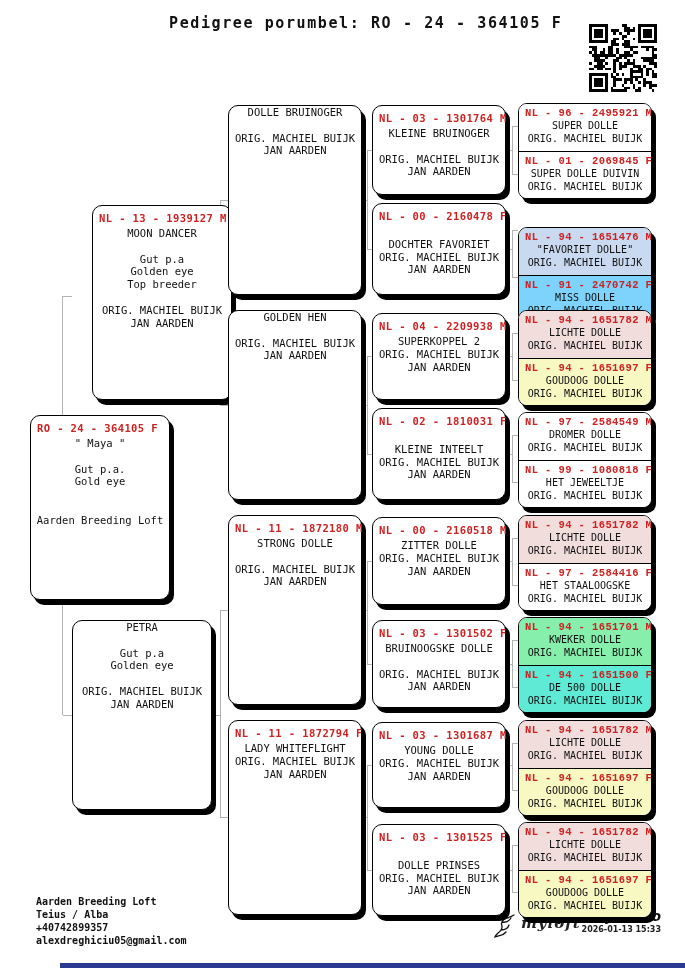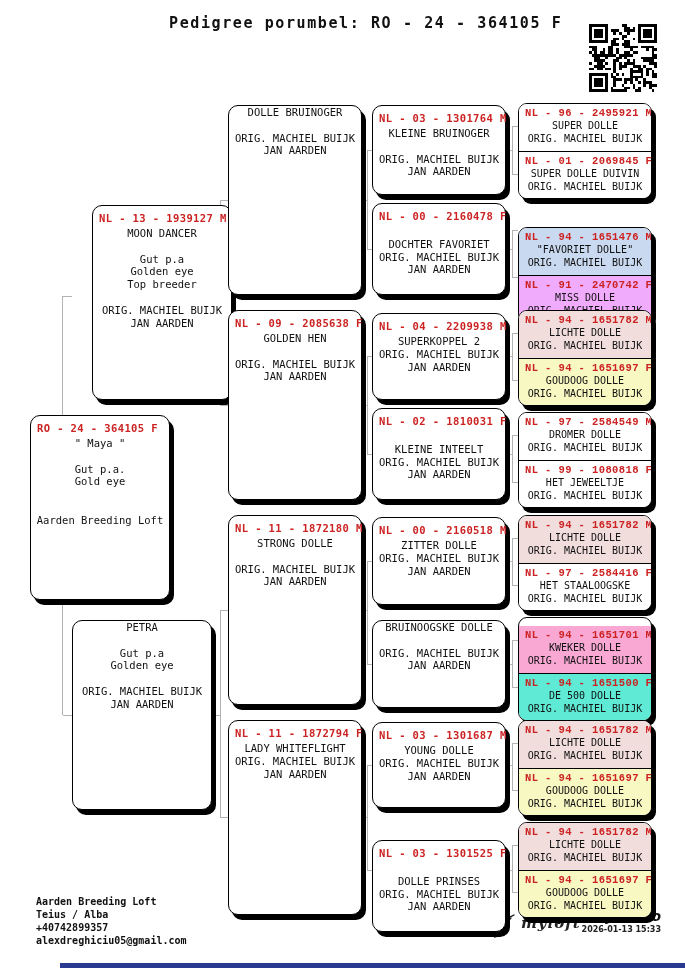--- a/index.html
+++ b/index.html
@@ -355,21 +355,20 @@
         <div class="bline">ORIG. MACHIEL BUIJK</div>
         <div class="bline">JAN AARDEN</div>
       </div>
       <div class="pbox" style="left: 228px; top: 105px; width: 134px; height: 190px;">
         <div class="bline">DOLLE BRUINOGER</div>
         <div class="bline">&nbsp;</div>
         <div class="bline">ORIG. MACHIEL BUIJK</div>
         <div class="bline">JAN AARDEN</div>
       </div>
       <div class="pbox" style="left: 228px; top: 310px; width: 134px; height: 190px;">
-        <div class="ring" style="color: rgb(204, 34, 34);">NL - 09 - 2085638 F</div>
         <div class="bline">GOLDEN HEN</div>
         <div class="bline">&nbsp;</div>
         <div class="bline">ORIG. MACHIEL BUIJK</div>
         <div class="bline">JAN AARDEN</div>
       </div>
       <div class="pbox" style="left: 228px; top: 515px; width: 134px; height: 190px;">
         <div class="ring" style="color: rgb(204, 34, 34);">NL - 11 - 1872180 M</div>
         <div class="bline">STRONG DOLLE</div>
         <div class="bline">&nbsp;</div>
         <div class="bline">ORIG. MACHIEL BUIJK</div>
@@ -408,32 +407,33 @@
         <div class="bline">ORIG. MACHIEL BUIJK</div>
         <div class="bline">JAN AARDEN</div>
       </div>
       <div class="pbox" style="left: 372px; top: 517px; width: 134px; height: 88px;">
         <div class="ring" style="color: rgb(204, 34, 34);">NL - 00 - 2160518 M</div>
         <div class="bline">ZITTER DOLLE</div>
         <div class="bline">ORIG. MACHIEL BUIJK</div>
         <div class="bline">JAN AARDEN</div>
       </div>
       <div class="pbox" style="left: 372px; top: 620px; width: 134px; height: 88px;">
+        <div class="ring" style="color: rgb(204, 34, 34);">NL - 03 - 1301502 F</div>
         <div class="bline">BRUINOOGSKE DOLLE</div>
         <div class="bline">&nbsp;</div>
         <div class="bline">ORIG. MACHIEL BUIJK</div>
         <div class="bline">JAN AARDEN</div>
       </div>
       <div class="pbox" style="left: 372px; top: 722px; width: 134px; height: 86px;">
         <div class="ring" style="color: rgb(204, 34, 34);">NL - 03 - 1301687 M</div>
         <div class="bline">YOUNG DOLLE</div>
         <div class="bline">ORIG. MACHIEL BUIJK</div>
         <div class="bline">JAN AARDEN</div>
       </div>
-      <div class="pbox" style="left: 372px; top: 824px; width: 134px; height: 92px; margin-top: 16px;">
+      <div class="pbox" style="left: 372px; top: 824px; width: 134px; height: 92px;">
         <div class="ring" style="color: rgb(204, 34, 34);">NL - 03 - 1301525 F</div>
         <div class="bline">&nbsp;</div>
         <div class="bline">DOLLE PRINSES</div>
         <div class="bline">ORIG. MACHIEL BUIJK</div>
         <div class="bline">JAN AARDEN</div>
       </div>
       <div class="pair" style="left: 518px; top: 103px; width: 134px;">
         <div class="sub" style="background: rgb(255, 255, 255);">
           <div class="ring" style="color: rgb(204, 34, 34);">NL - 96 - 2495921 M</div>
           <div class="nm">SUPER DOLLE</div>
@@ -444,21 +444,21 @@
           <div class="nm">SUPER DOLLE DUIVIN</div>
           <div class="og">ORIG. MACHIEL BUIJK</div>
         </div>
       </div>
       <div class="pair" style="left: 518px; top: 207px; width: 134px; margin-top: 20px;">
         <div class="sub" style="background: rgb(201, 217, 240);">
           <div class="ring" style="color: rgb(204, 34, 34);">NL - 94 - 1651476 M</div>
           <div class="nm">"FAVORIET DOLLE"</div>
           <div class="og">ORIG. MACHIEL BUIJK</div>
         </div>
-        <div class="sub" style="background: #f0abfc;">
+        <div class="sub" style="background: #7dd3fc;">
           <div class="ring" style="color: rgb(204, 34, 34);">NL - 91 - 2470742 F</div>
           <div class="nm">MISS DOLLE</div>
           <div class="og">ORIG. MACHIEL BUIJK</div>
         </div>
       </div>
       <div class="pair" style="left: 518px; top: 310px; width: 134px;">
         <div class="sub" style="background: rgb(242, 221, 221);">
           <div class="ring" style="color: rgb(204, 34, 34);">NL - 94 - 1651782 M</div>
           <div class="nm">LICHTE DOLLE</div>
           <div class="og">ORIG. MACHIEL BUIJK</div>
@@ -487,21 +487,21 @@
           <div class="nm">LICHTE DOLLE</div>
           <div class="og">ORIG. MACHIEL BUIJK</div>
         </div>
         <div class="sub" style="background: rgb(255, 255, 255);">
           <div class="ring" style="color: rgb(204, 34, 34);">NL - 97 - 2584416 F</div>
           <div class="nm">HET STAALOOGSKE</div>
           <div class="og">ORIG. MACHIEL BUIJK</div>
         </div>
       </div>
       <div class="pair" style="left: 518px; top: 617px; width: 134px;">
-        <div class="sub" style="background: #f9a8d4; margin-top: 8px;">
+        <div class="sub" style="background: #86efac;">
           <div class="ring" style="color: rgb(204, 34, 34);">NL - 94 - 1651701 M</div>
           <div class="nm">KWEKER DOLLE</div>
           <div class="og">ORIG. MACHIEL BUIJK</div>
         </div>
         <div class="sub" style="background: #5eead4;">
           <div class="ring" style="color: rgb(204, 34, 34);">NL - 94 - 1651500 F</div>
           <div class="nm">DE 500 DOLLE</div>
           <div class="og">ORIG. MACHIEL BUIJK</div>
         </div>
       </div>

